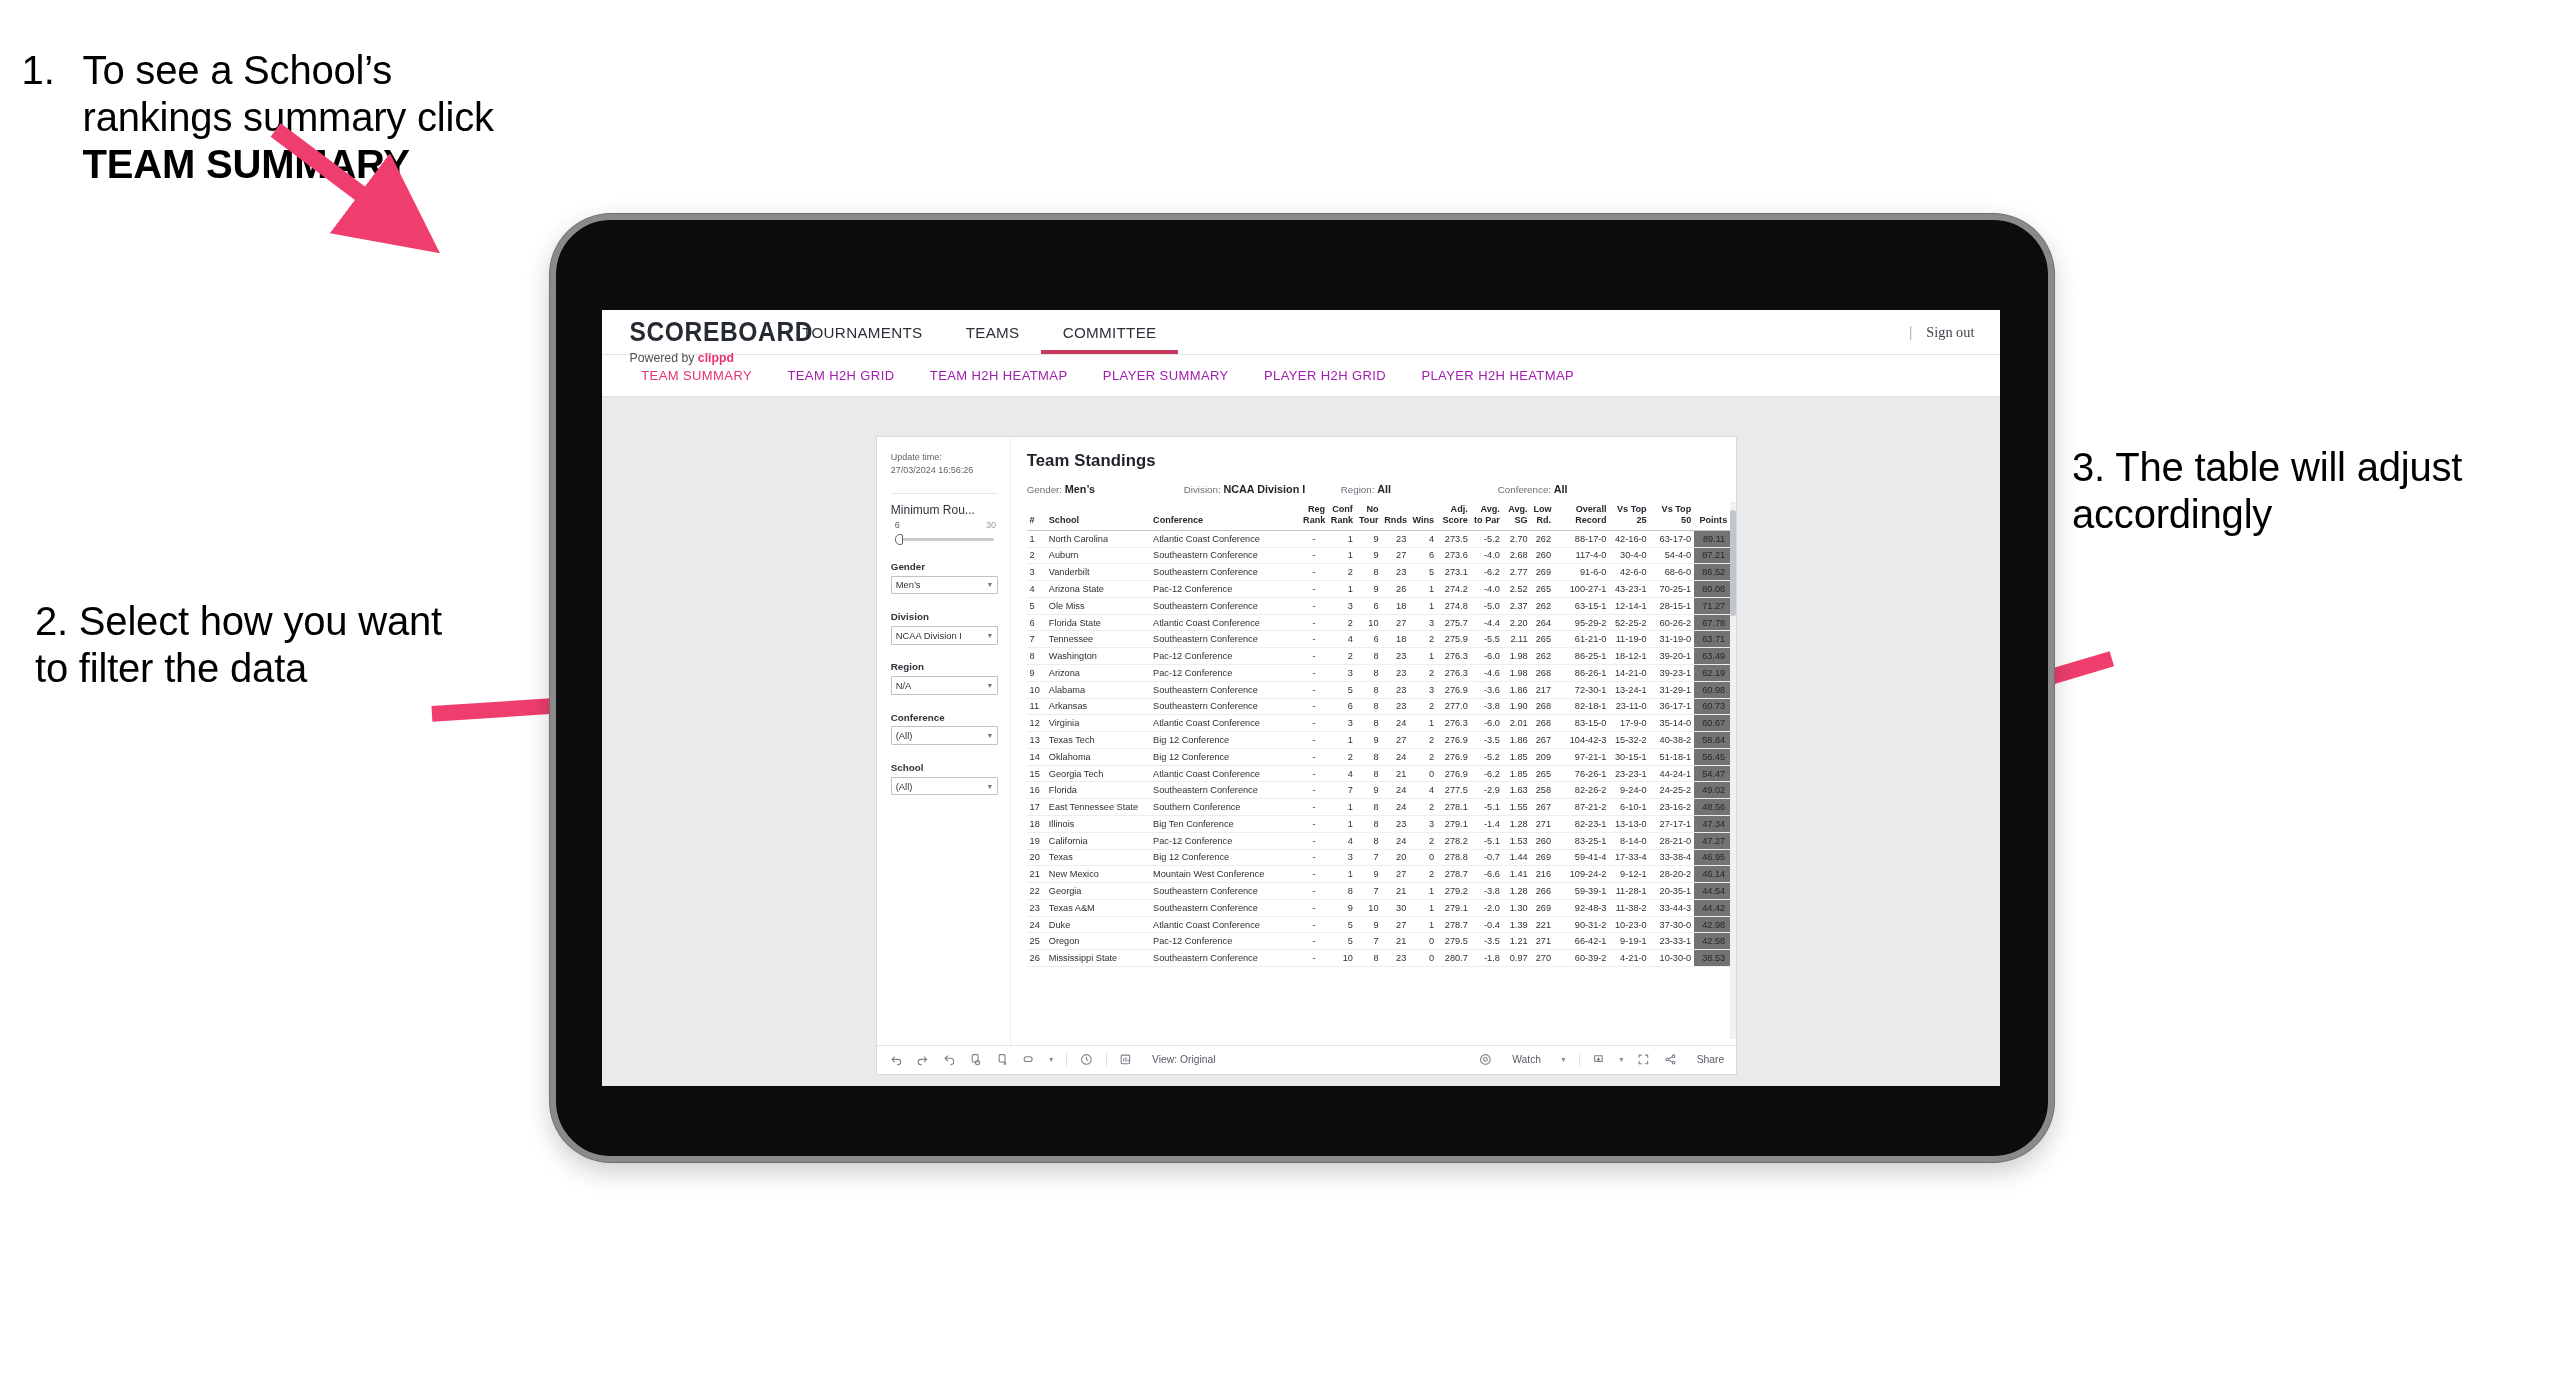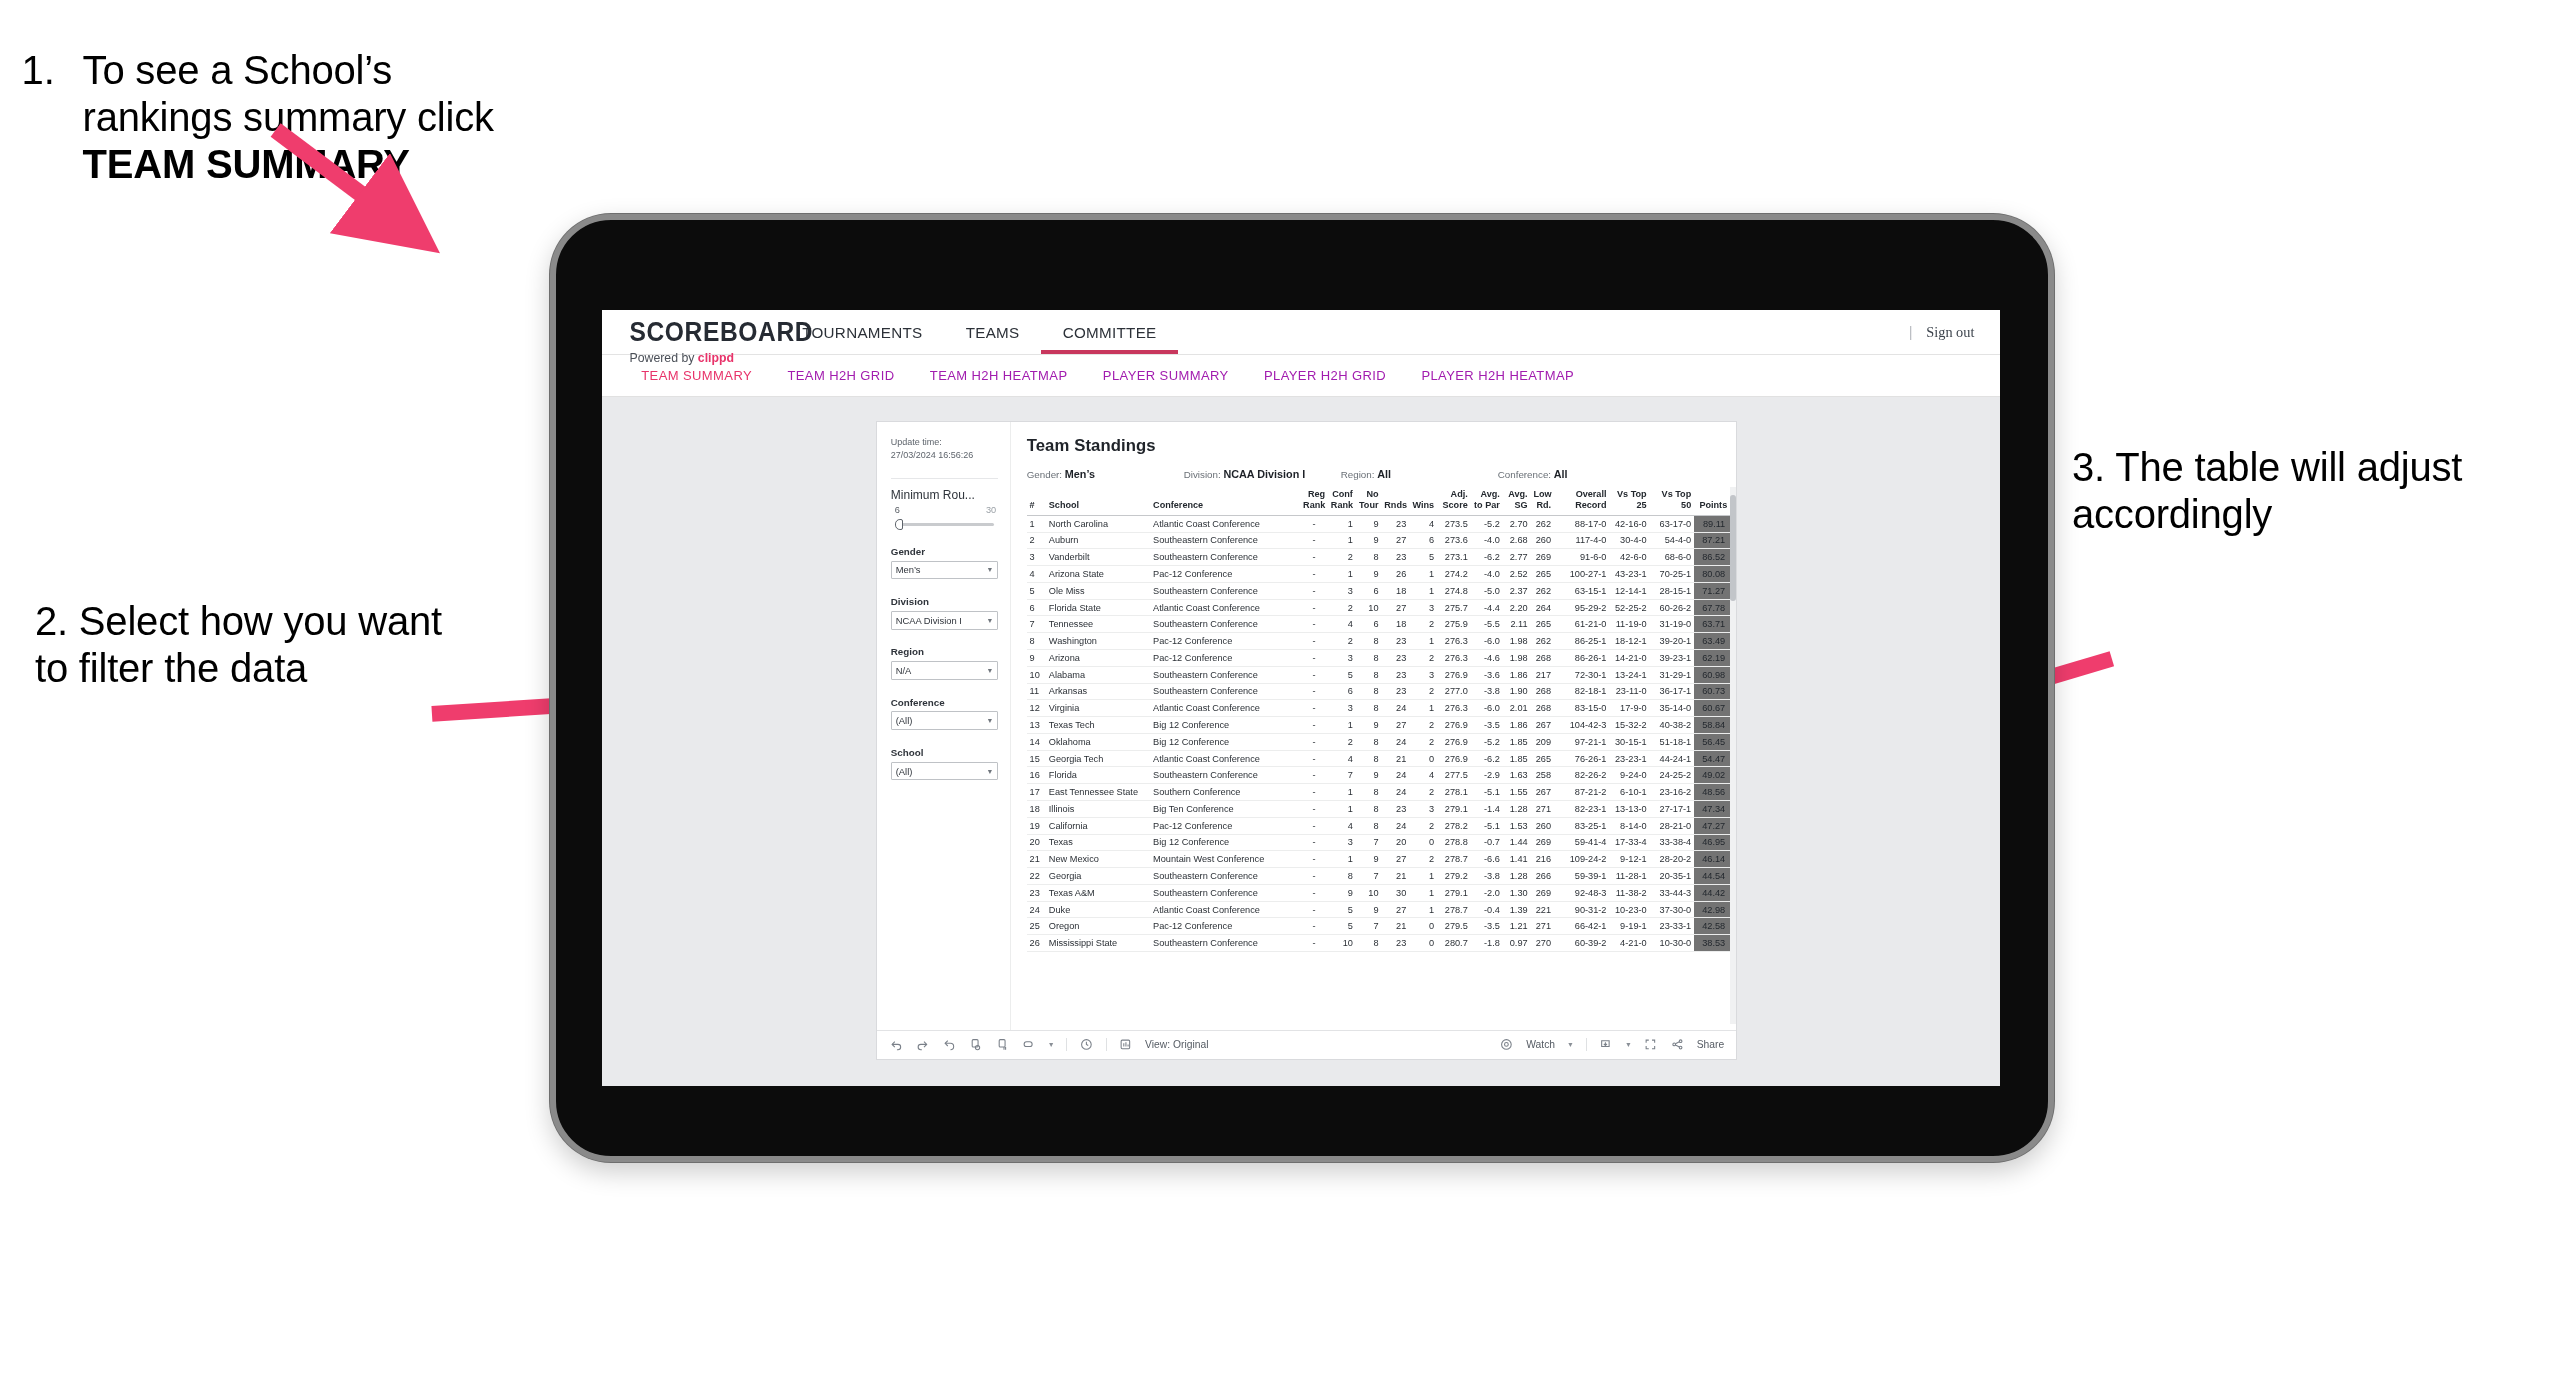--- a/index.html
+++ b/index.html
@@ -81,21 +81,21 @@
     height: 42px; background:#fff; display:flex; align-items:center;
     padding-left: 21.6px; gap: 0px; border-bottom:1px solid #e1e1e1;
   }
   .subnav .tab {
     font-size: 13px; letter-spacing:0.4px; color:#a21caf;
     padding: 0 17.7px; cursor:pointer; white-space:nowrap;
   }
   .subnav .tab.active { color:#e8336a; }
 
   
-  .viz-wrap { padding: 24px 0 0 0; height: calc(100% - 99px); background:#e9eaec;margin-left:11px; }
+  .viz-wrap { padding: 39px 0 0 0; height: calc(100% - 99px); background:#e9eaec;margin-left:11px; }
   .viz {
     width: 861px; margin: 0 auto; background:#fff;
     border:1px solid #d9dadd; height: 639px;
     display:flex; flex-direction:column;
   }
   .viz-body { flex:1; display:flex; min-height:0; }
 
   
   .filters { width: 134px; padding: 13.8px 11.8px 0 13.8px; border-right:1px solid #eceded; }
   .upd { font-size: 9px; color:#5e646c; line-height:1.45; }
@@ -144,21 +144,21 @@
   .vtrack { position:absolute; right:0px; top:0; bottom:5.9px; width:5.9px; background:#f0f1f2;}
 
   
   .vtools {
     height:29.5px; border-top:1px solid #e2e3e5; display:flex; align-items:center;
     padding: 0 11.8px; gap: 11.8px; color:#6c727a; font-size:10.3px; background:#fff;
   }
   .vtools .ic { width:14.7px; height:14.7px; display:inline-flex; align-items:center; justify-content:center; cursor:pointer;}
   .vtools .ic svg { width:12.8px; height:12.8px; }
   .vtools .vsep { width:1px; height:12.8px; background:#dfe1e3; }
-  .vtools .lbl { display:flex; align-items:center; gap:12px; cursor:pointer; color:#565c64;text-align:right;}
+  .vtools .lbl { display:flex; align-items:center; gap:19px; cursor:pointer; color:#565c64;text-align:right;}
   .vtools .spacer { margin-left:auto; }
   .caretd { font-size:6.9px; color:#8a9097; }
 </style>
 </head>
 <body>
 
 <div id="stage">
 
   <div class="anno" id="anno-1">
     <span class="num">1.</span>

